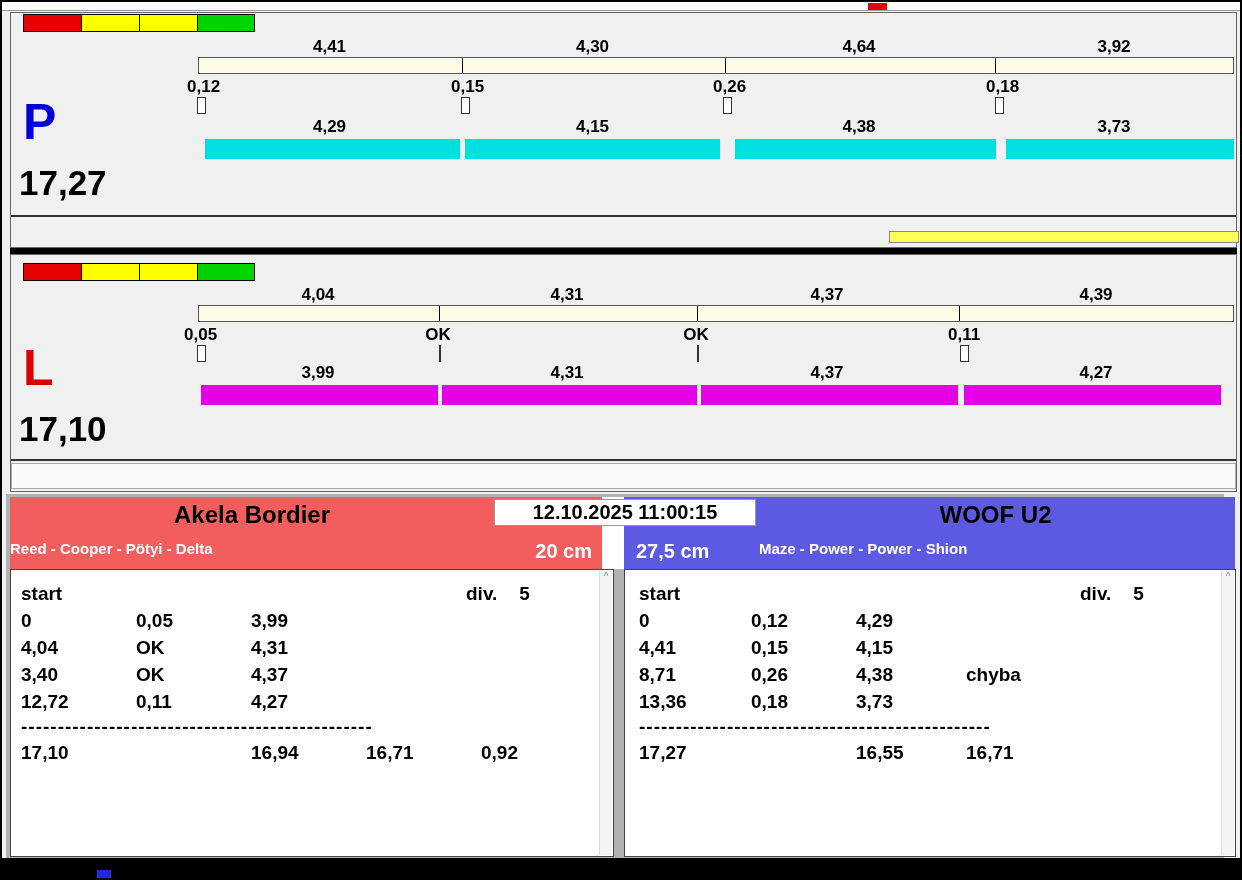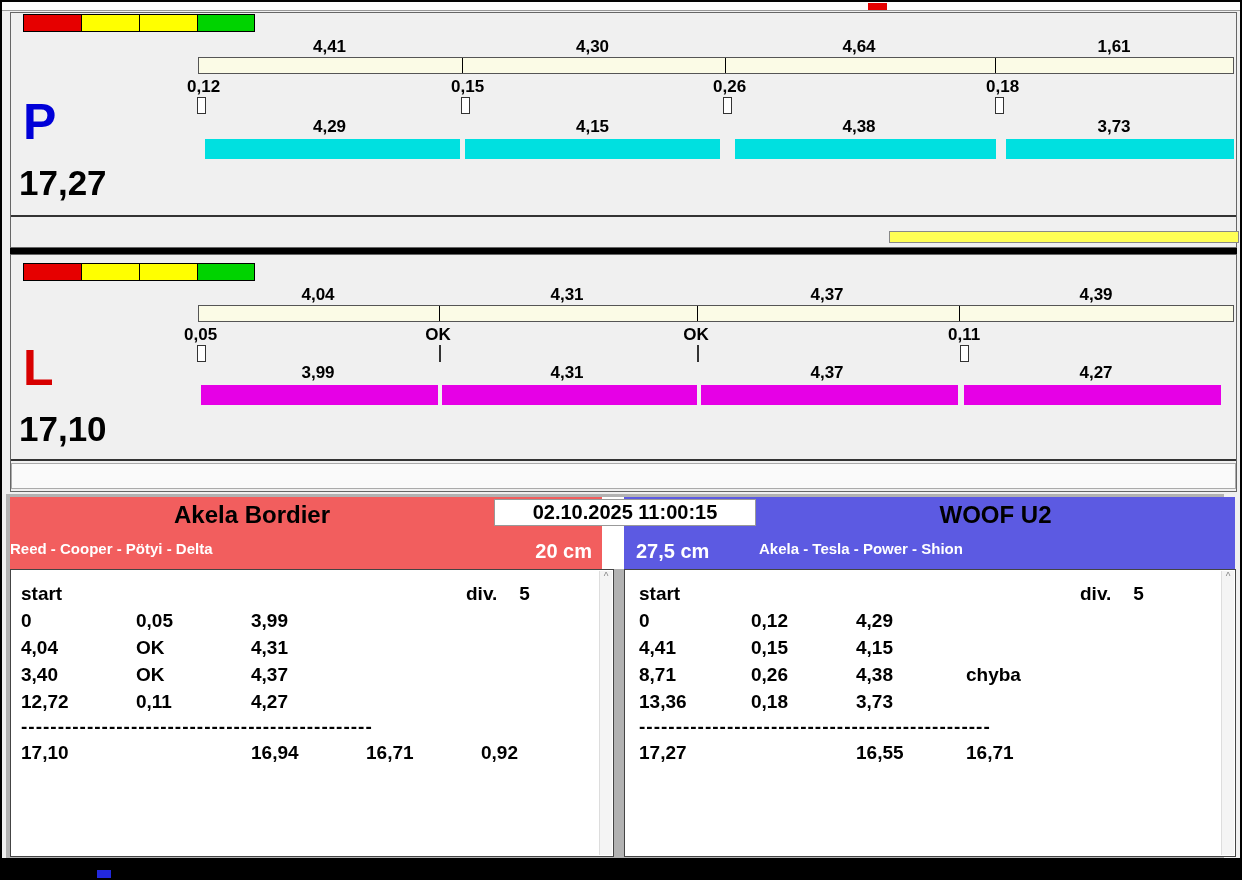--- a/index.html
+++ b/index.html
@@ -89,21 +89,21 @@
     <div class="traffic" style="top:1px;">
       <div class="tcell t-red"></div>
       <div class="tcell t-yel"></div>
       <div class="tcell t-yel"></div>
       <div class="tcell t-grn"></div>
     </div>
 
     <span class="seglabel" style="top:24px;left:187px;width:263px;">4,41</span>
     <span class="seglabel" style="top:24px;left:450px;width:263px;">4,30</span>
     <span class="seglabel" style="top:24px;left:713px;width:270px;">4,64</span>
-    <span class="seglabel" style="top:24px;left:983px;width:240px;">1,61</span>
+    <span class="seglabel" style="top:24px;left:983px;width:240px;">3,92</span>
 
     <div class="cream" style="top:44px;">
       <div class="tick" style="left:263px;"></div>
       <div class="tick" style="left:526px;"></div>
       <div class="tick" style="left:796px;"></div>
     </div>
 
     <span class="startlabel" style="top:64px;left:176px;">0,12</span>
     <span class="startlabel" style="top:64px;left:440px;">0,15</span>
     <span class="startlabel" style="top:64px;left:702px;">0,26</span>
@@ -183,25 +183,25 @@
     <div class="hdrgap"></div>
 
     <div class="hdr hdr-left">
       <div class="team-name">Akela Bordier</div>
       <div class="dogs">Reed - Cooper - Pötyi - Delta</div>
       <div class="cmtag">20 cm</div>
     </div>
 
     <div class="hdr hdr-right">
       <div class="team-name">WOOF U2</div>
-      <div class="dogs">Akela - Tesla - Power - Shion</div>
+      <div class="dogs">Maze - Power - Power - Shion</div>
       <div class="cmtag">27,5 cm</div>
     </div>
 
-    <div class="datebox">02.10.2025 11:00:15</div>
+    <div class="datebox">12.10.2025 11:00:15</div>
 
     <div class="content content-left">
       <div class="crow first">
         <span>start</span>
         <span></span>
           <span></span>
           <span></span>
           <span></span>
         <span class="divwrap">
           <span>div.</span>

